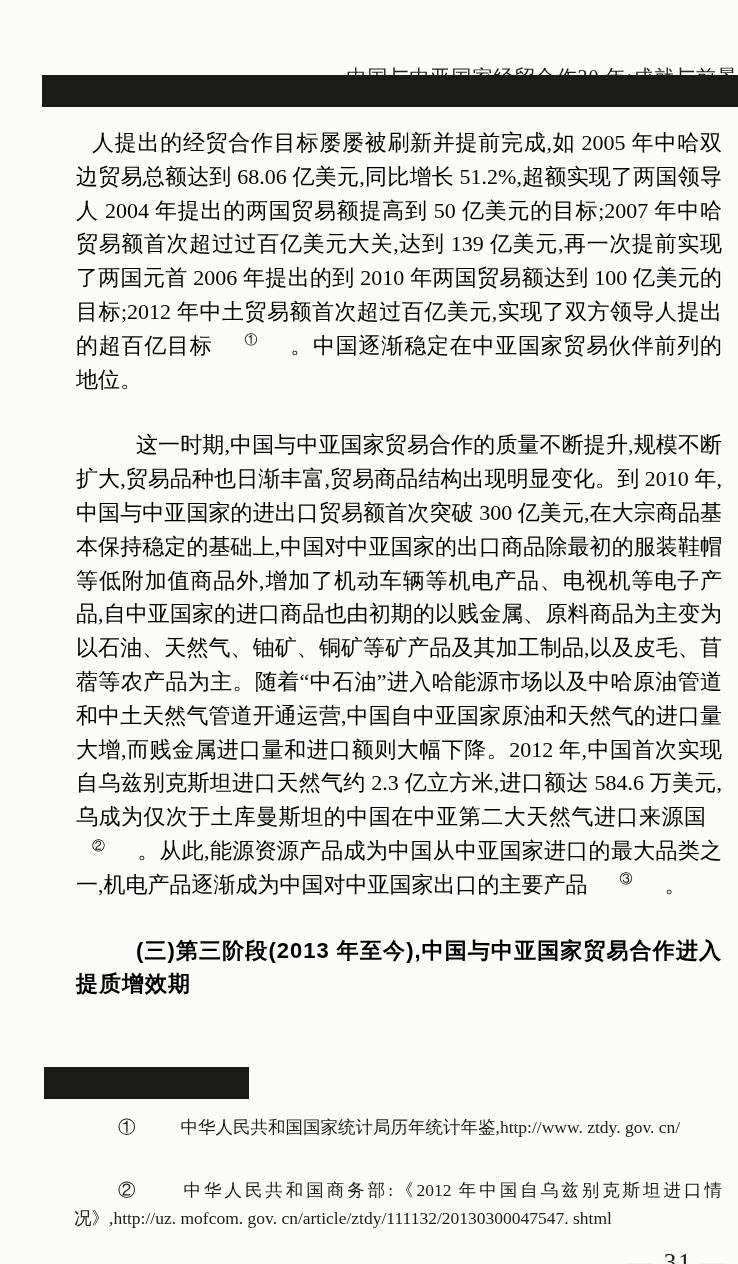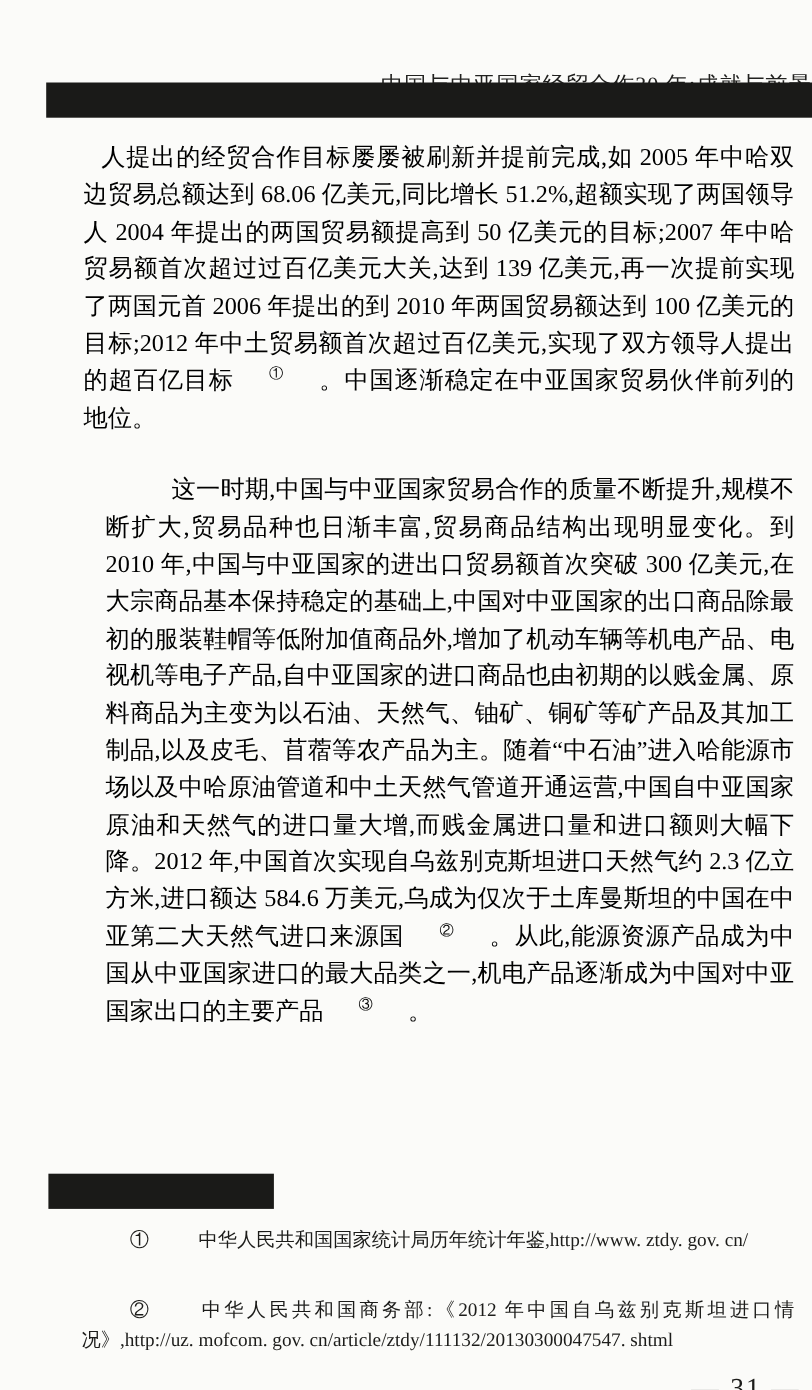--- a/index.html
+++ b/index.html
@@ -40,21 +40,21 @@
     top: 62px;
     left: 12px;
     right: 16px;
     font-size: 22px;
     line-height: 33.8px;
     text-align: justify;
     text-justify: inter-character;
     color: #000000;
   }
   .body-text p { text-align: justify; }
-  .para-indent { text-indent: 2em; margin-left: 20px; }
+  .para-indent { text-indent: 2em; }
   .section-heading {
     font-family: "Liberation Sans", "DejaVu Sans", sans-serif;
     font-weight: bold;
     letter-spacing: 1px;
   }
   .fnref {
     font-size: 13px;
     line-height: 0;
     vertical-align: super;
   }
@@ -92,20 +92,21 @@
 
 <div class="page">
 
   <div class="page-header">中国与中亚国家经贸合作30 年:成就与前景</div>
 
   <div class="header-rule"></div>
 
   <div class="body-text">
       <p class=""><span>人提出的经贸合作目标屡屡被刷新并提前完成,如 2005 年中哈双边贸易总额达到 68.06 亿美元,同比增长 51.2%,超额实现了两国领导人 2004 年提出的两国贸易额提高到 50 亿美元的目标;2007 年中哈贸易额首次超过过百亿美元大关,达到 139 亿美元,再一次提前实现了两国元首 2006 年提出的到 2010 年两国贸易额达到 100 亿美元的目标;2012 年中土贸易额首次超过百亿美元,实现了双方领导人提出的超百亿目标</span><sup class="fnref">①</sup><span>。中国逐渐稳定在中亚国家贸易伙伴前列的地位。</span></p>
       <p class="para-indent "><span>这一时期,中国与中亚国家贸易合作的质量不断提升,规模不断扩大,贸易品种也日渐丰富,贸易商品结构出现明显变化。到 2010 年,中国与中亚国家的进出口贸易额首次突破 300 亿美元,在大宗商品基本保持稳定的基础上,中国对中亚国家的出口商品除最初的服装鞋帽等低附加值商品外,增加了机动车辆等机电产品、电视机等电子产品,自中亚国家的进口商品也由初期的以贱金属、原料商品为主变为以石油、天然气、铀矿、铜矿等矿产品及其加工制品,以及皮毛、苜蓿等农产品为主。随着“中石油”进入哈能源市场以及中哈原油管道和中土天然气管道开通运营,中国自中亚国家原油和天然气的进口量大增,而贱金属进口量和进口额则大幅下降。2012 年,中国首次实现自乌兹别克斯坦进口天然气约 2.3 亿立方米,进口额达 584.6 万美元,乌成为仅次于土库曼斯坦的中国在中亚第二大天然气进口来源国</span><sup class="fnref">②</sup><span>。从此,能源资源产品成为中国从中亚国家进口的最大品类之一,机电产品逐渐成为中国对中亚国家出口的主要产品</span><sup class="fnref">③</sup><span>。</span></p>
+      <p class="para-indent section-heading"><span>(三)第三阶段(2013 年至今),中国与中亚国家贸易合作进入提质增效期</span></p>
     </div>
 
   <div class="footnote-rule"></div>
 
   <div class="footnotes">
       <p class="footnote"><span class="fn-marker">①</span><span>中华人民共和国国家统计局历年统计年鉴,http://www. ztdy. gov. cn/</span></p>
       <p class="footnote"><span class="fn-marker">②</span><span>中华人民共和国商务部:《2012 年中国自乌兹别克斯坦进口情况》,http://uz. mofcom. gov. cn/article/ztdy/111132/20130300047547. shtml</span></p>
     </div>
 
   <div class="page-number">— 31 —</div>

